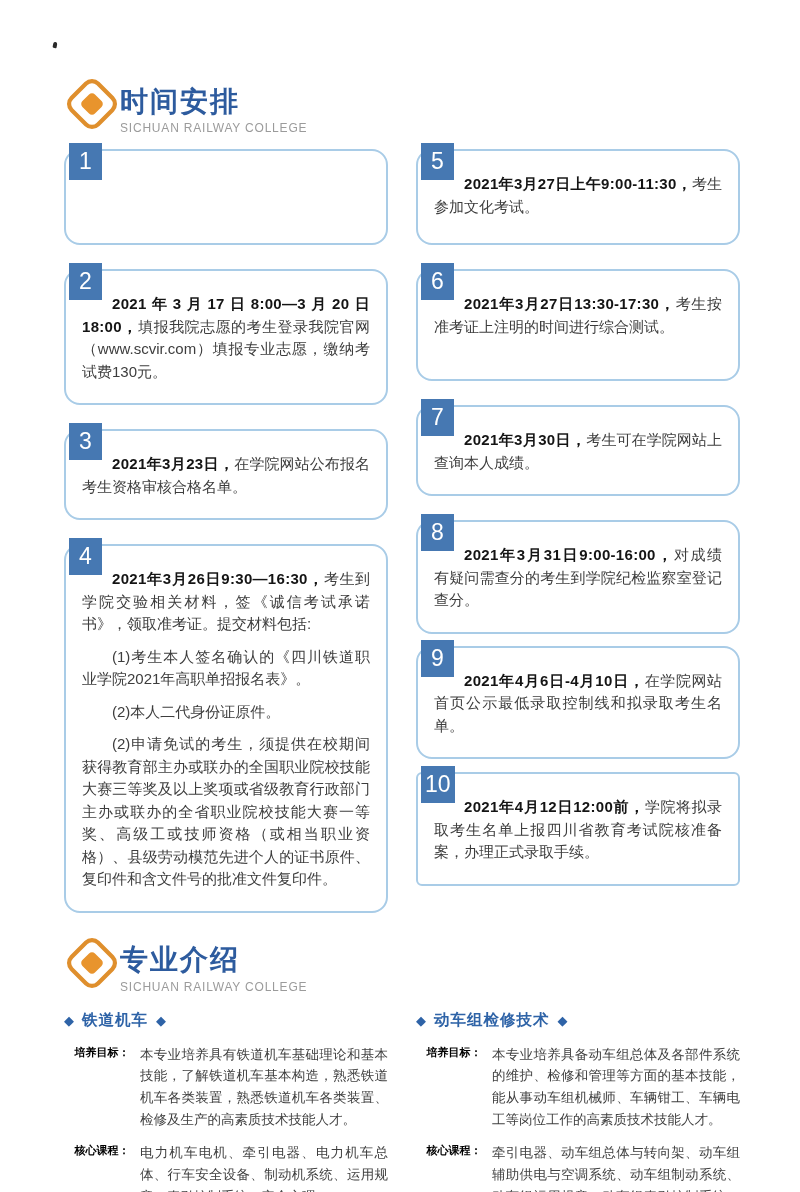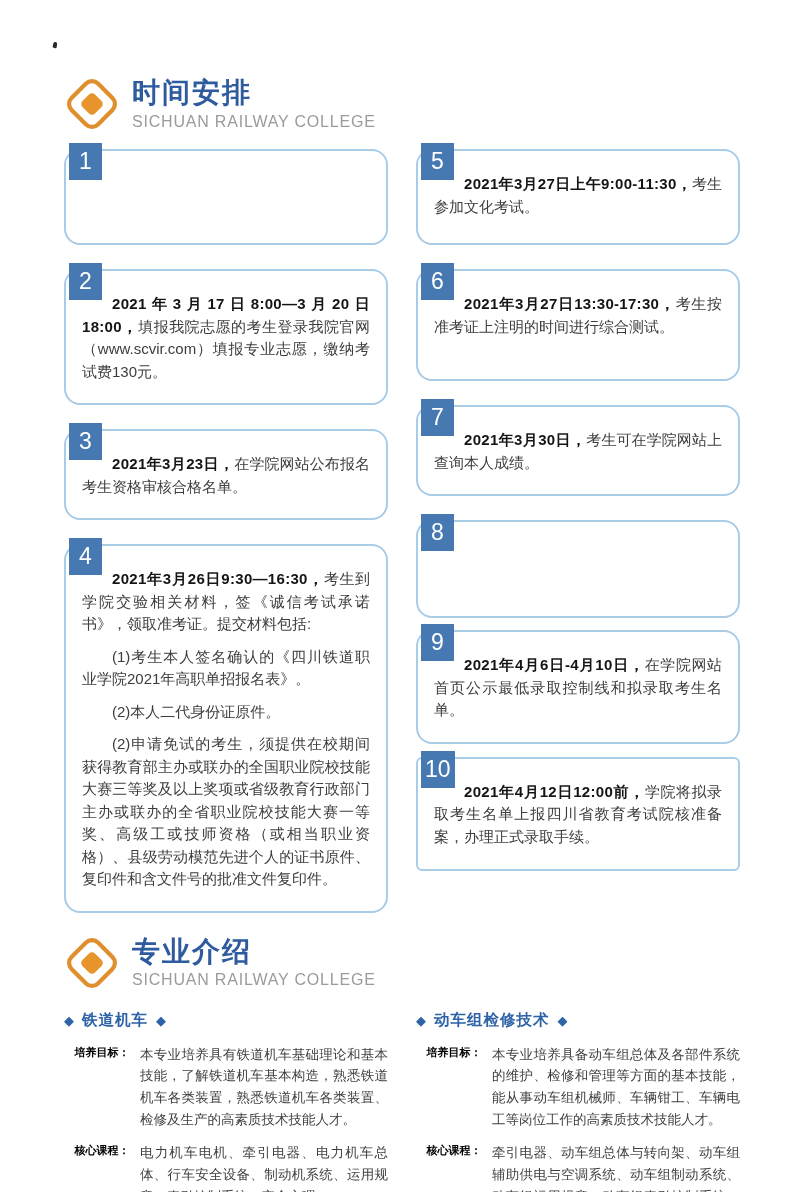--- a/index.html
+++ b/index.html
@@ -10,27 +10,27 @@
     color:#3d3d3d;
   }
   .page { position:relative; width:800px; height:1192px; padding:0 58px 0 64px; }
 
   .stray-mark {
     position:absolute; left:53px; top:42px; width:4px; height:6px;
     background:#2a2a2a; border-radius:2px 2px 1px 1px; transform:rotate(10deg);
   }
 
   
-  .sec-header { display:flex; align-items:center; gap:12px; }
+  .sec-header { display:flex; align-items:flex-end; }
   .sec-header.first { padding-top:73px; }
   .sec-header.second { margin-top:19px; }
   .logo { width:56px; height:62px; flex:0 0 auto; }
   .sec-titles { display:flex; flex-direction:column; }
   .sec-title { font-size:28px; font-weight:bold; color:#2d5b9e; letter-spacing:2px; line-height:1.15; }
-  .sec-subtitle { font-size:16px; color:#9b9b9b; letter-spacing:0.8px; margin-top:3px; }
+  .sec-subtitle { font-size:12px; color:#9b9b9b; letter-spacing:0.8px; margin-top:3px; }
 
   
   .schedule { display:flex; gap:28px; margin-top:14px; }
   .sched-col { width:324px; flex:0 0 auto; display:flex; flex-direction:column; }
   .sbox {
     position:relative; border:2px solid #a9cce7; border-radius:16px;
     padding:22px 16px 10px 16px; background:#ffffff;
   }
   .badge {
     position:absolute; top:-8px; left:3px; min-width:33px; height:37px;
@@ -104,20 +104,21 @@
         <div class="sbox" style="min-height: 112px; margin-bottom: 24px;">
           <div class="badge">6</div>
           <p><span class="date-b">2021年3月27日13:30-17:30，</span><span>考生按准考证上注明的时间进行综合测试。</span></p>
         </div>
         <div class="sbox" style="min-height: 74px; margin-bottom: 24px;">
           <div class="badge">7</div>
           <p><span class="date-b">2021年3月30日，</span><span>考生可在学院网站上查询本人成绩。</span></p>
         </div>
         <div class="sbox" style="min-height: 98px; margin-bottom: 12px;">
           <div class="badge">8</div>
+          <p><span class="date-b">2021年3月31日9:00-16:00，</span><span>对成绩有疑问需查分的考生到学院纪检监察室登记查分。</span></p>
         </div>
         <div class="sbox" style="min-height: 94px; margin-bottom: 13px;">
           <div class="badge">9</div>
           <p><span class="date-b">2021年4月6日-4月10日，</span><span>在学院网站首页公示最低录取控制线和拟录取考生名单。</span></p>
         </div>
         <div class="sbox" style="min-height: 114px; margin-bottom: 0px; border-radius: 6px;">
           <div class="badge">10</div>
           <p><span class="date-b">2021年4月12日12:00前，</span><span>学院将拟录取考生名单上报四川省教育考试院核准备案，办理正式录取手续。</span></p>
         </div>
       </div>

